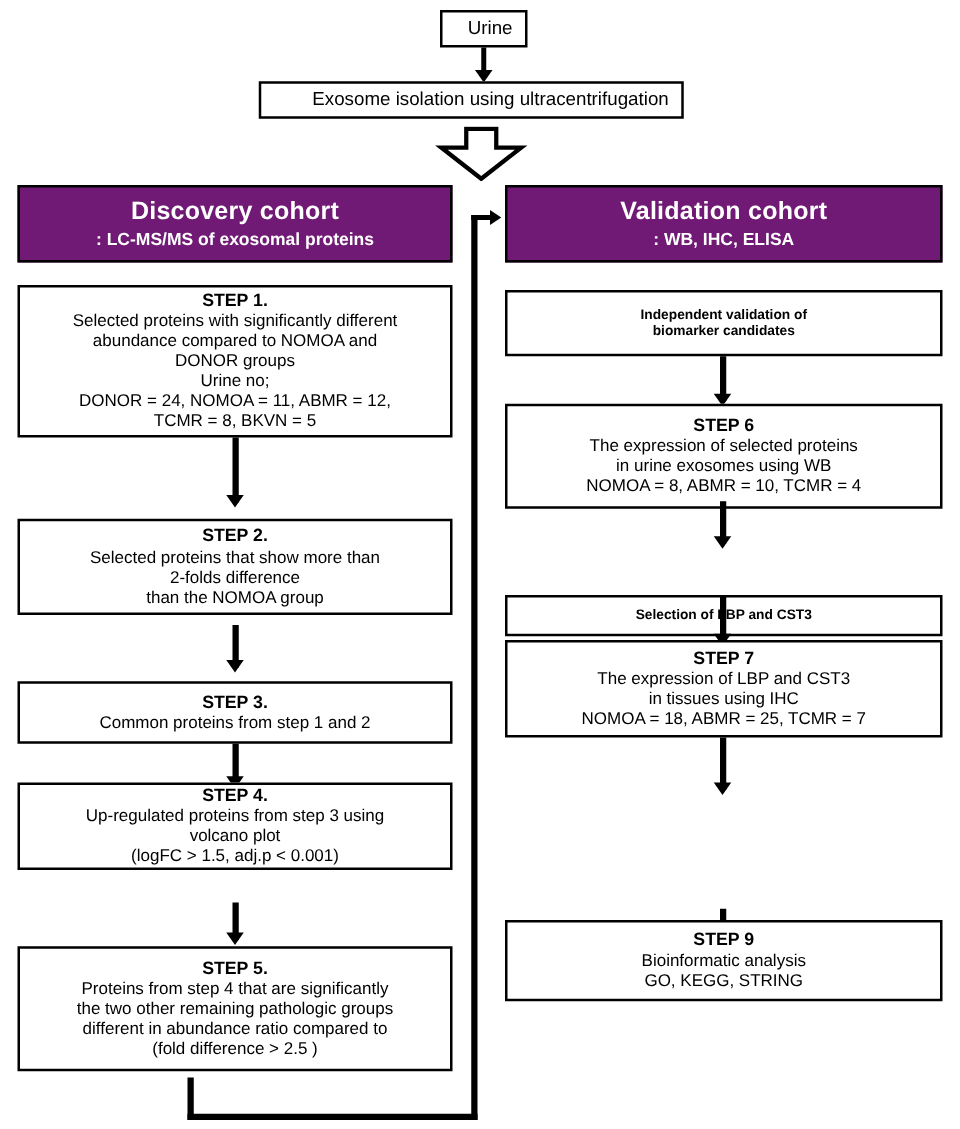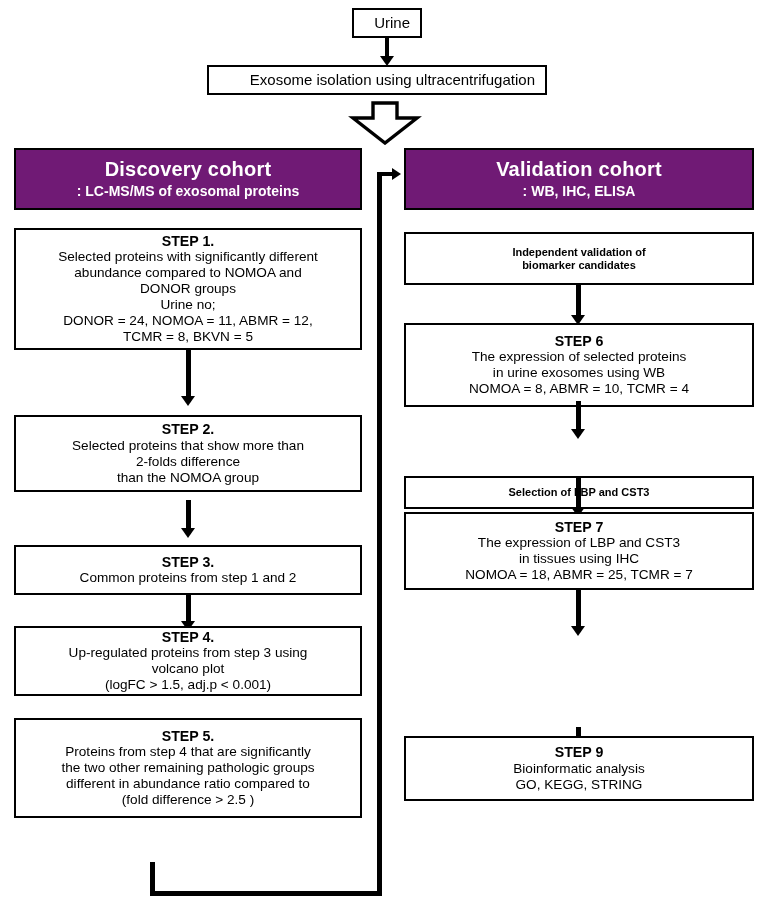--- a/index.html
+++ b/index.html
@@ -170,21 +170,21 @@
   <div class="box step" style="left:14px; top:606px; width:348px; height:70px;margin-top:20px;">
     <span class="ln hd">STEP 4.</span>
     <span class="ln">Up-regulated proteins from step 3 using</span>
     <span class="ln">volcano plot</span>
     <span class="ln">(logFC &gt; 1.5, adj.p &lt; 0.001)</span>
   </div>
 
   <div class="vline" style="left:186px; top:722px; width:5px; height:30px;"></div>
   <div class="arrow-down" style="left:181px; top:746px;"></div>
 
-  <div class="box step" style="left:14px; top:718px; width:348px; height:100px;">
+  <div class="box step" style="left:14px; top:757px; width:348px; height:100px;">
     <span class="ln hd">STEP 5.</span>
     <span class="ln">Proteins from step 4 that are significantly</span>
     <span class="ln">the two other remaining pathologic groups</span>
     <span class="ln">different in abundance ratio compared to</span>
     <span class="ln">(fold difference &gt; 2.5 )</span>
   </div>
 
   <div class="vline" style="left:150px; top:862px; width:5px; height:34px;"></div>
   <div class="hline" style="left:150px; top:891px; width:232px; height:5px;"></div>
   <div class="vline" style="left:377px; top:172px; width:5px; height:724px;"></div>

